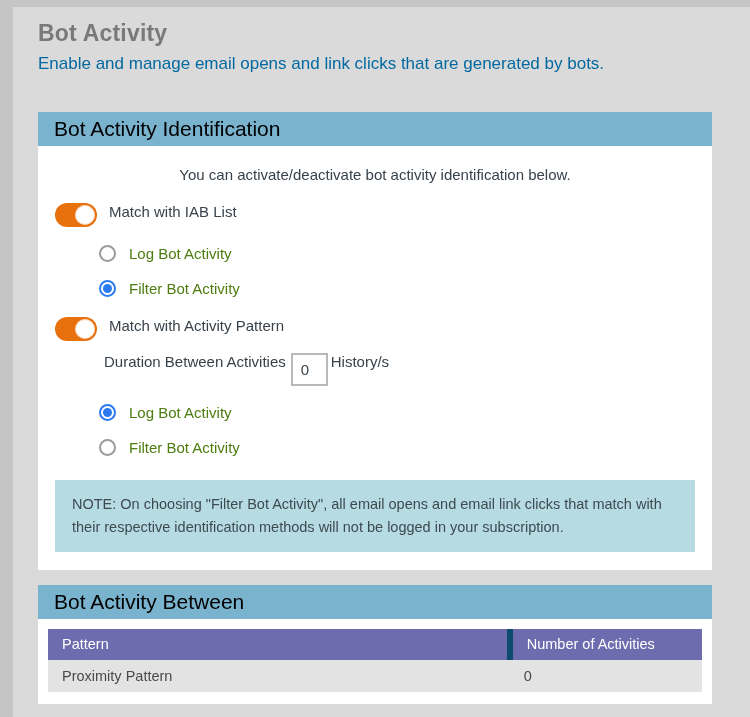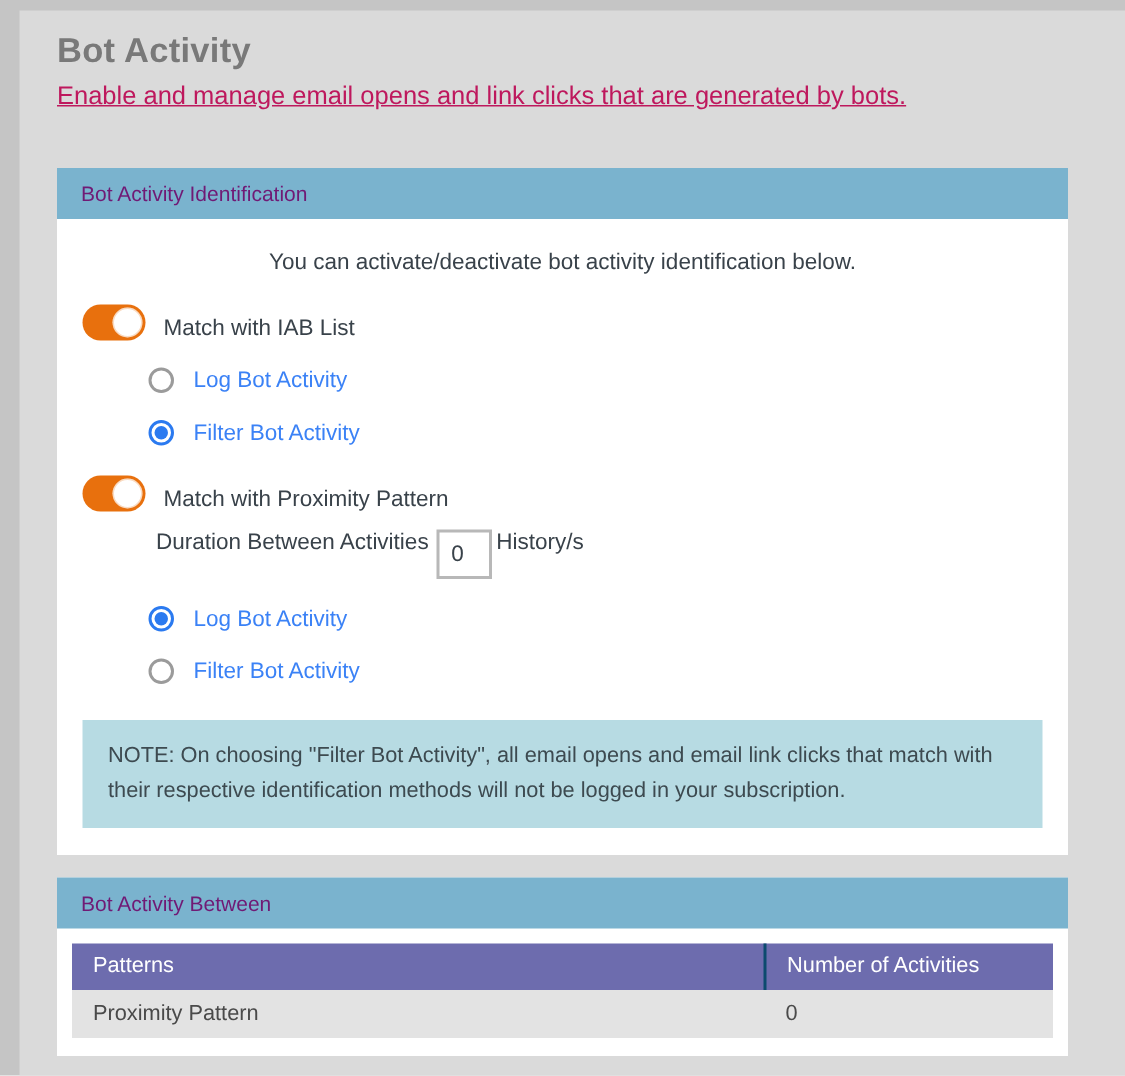--- a/index.html
+++ b/index.html
@@ -18,50 +18,49 @@
   .page-header { padding: 13px 0 0 25px; }
   .page-title {
     font-size: 23px;
     font-weight: bold;
     color: #797979;
     letter-spacing: 0.2px;
   }
   .page-subtitle {
     margin-top: 7px;
     font-size: 17px;
-    color: #be185d;
-    text-decoration: underline;
+    color: #0369a1;
   }
   .panels { padding-left: 25px; }
   .panel {
     width: 674px;
     background: #ffffff;
     margin-top: 15px;
   }
   .panel.first { margin-top: 38px; }
   .panel-header {
     background: #7ab3ce;
-    color: #701a75;
-    font-size: 14px;
+    color: #000000;
+    font-size: 21px;
     height: 34px;
     line-height: 34px;
     padding: 0 16px;
   }
   .panel-body { padding: 2px 0 14px 0; }
 
   .intro-text {
     font-size: 15px;
     color: #39424a;
     margin: 18px 17px 0 17px;
     text-align: center;
   }
 
   .toggle-row {
     display: flex;
-    align-items: flex-end;
+    align-items: flex-start;
     margin: 20px 17px 0 17px;
   }
   .toggle {
     width: 42px; height: 24px;
     border-radius: 13px;
     background: #bbb;
     position: relative;
     flex: 0 0 auto;
     cursor: pointer;
   }
@@ -100,21 +99,21 @@
     content: "";
     position: absolute;
     left: 50%; top: 50%;
     width: 9px; height: 9px;
     margin: -4.5px 0 0 -4.5px;
     border-radius: 50%;
     background: #2b7af0;
   }
   .radio-label {
     font-size: 15px;
-    color: #3b82f6;
+    color: #4d7c0f;
     margin-left: 13px;
     cursor: pointer;
   }
 
   .duration-row {
     display: flex;
     align-items: flex-start;
     margin: 12px 17px 0 66px;
     font-size: 15px;
     color: #39424a;
@@ -146,21 +145,21 @@
     border-collapse: collapse;
   }
   .history-table th {
     background: #6d6cae;
     color: #ffffff;
     font-weight: normal;
     font-size: 14.5px;
     text-align: left;
     padding: 7px 14px 8px 14px;
   }
-  .history-table th.col-count { border-left: 2px solid #0c4a6e; width: 29.4%; }
+  .history-table th.col-count { border-left: 6px solid #0c4a6e; width: 29.4%; }
   .history-table td {
     font-size: 14.5px;
     color: #4a4a4a;
     padding: 8px 14px;
   }
   .history-table tr.row-0 td { background: #f0f0f0; }
   .history-table tr.row-1 td { background: #e3e3e3; }
 </style>
 </head>
 <body>
@@ -192,21 +191,21 @@
         </div>
         <div class="radio-row">
           <span class="radio checked"></span>
           <span class="radio-label">Filter Bot Activity</span>
         </div>
 
         <div class="toggle-row">
           <span class="toggle on">
               <span class="knob"></span>
             </span>
-          <span class="toggle-label">Match with Proximity Pattern</span>
+          <span class="toggle-label">Match with Activity Pattern</span>
         </div>
 
         <div class="duration-row">
           <span>Duration Between Activities</span>
           <input class="duration-input" type="text" value="0" style="">
           <span>History/s</span>
         </div>
 
         <div class="radio-row">
           <span class="radio checked"></span>
@@ -220,21 +219,21 @@
         <div class="note-box">NOTE: On choosing "Filter Bot Activity", all email opens and email link clicks that match with their respective identification methods will not be logged in your subscription.</div>
       </div>
     </div>
 
     <div class="panel">
       <div class="panel-header">Bot Activity Between</div>
       <div class="history-body">
         <table class="history-table">
           <thead>
             <tr>
-              <th class="col-pattern">Patterns</th>
+              <th class="col-pattern">Pattern</th>
               <th class="col-count">Number of Activities</th>
             </tr>
           </thead>
           <tbody>
             <tr class="row-1">
               <td>Proximity Pattern</td>
               <td>0</td>
             </tr>
 
           </tbody>

